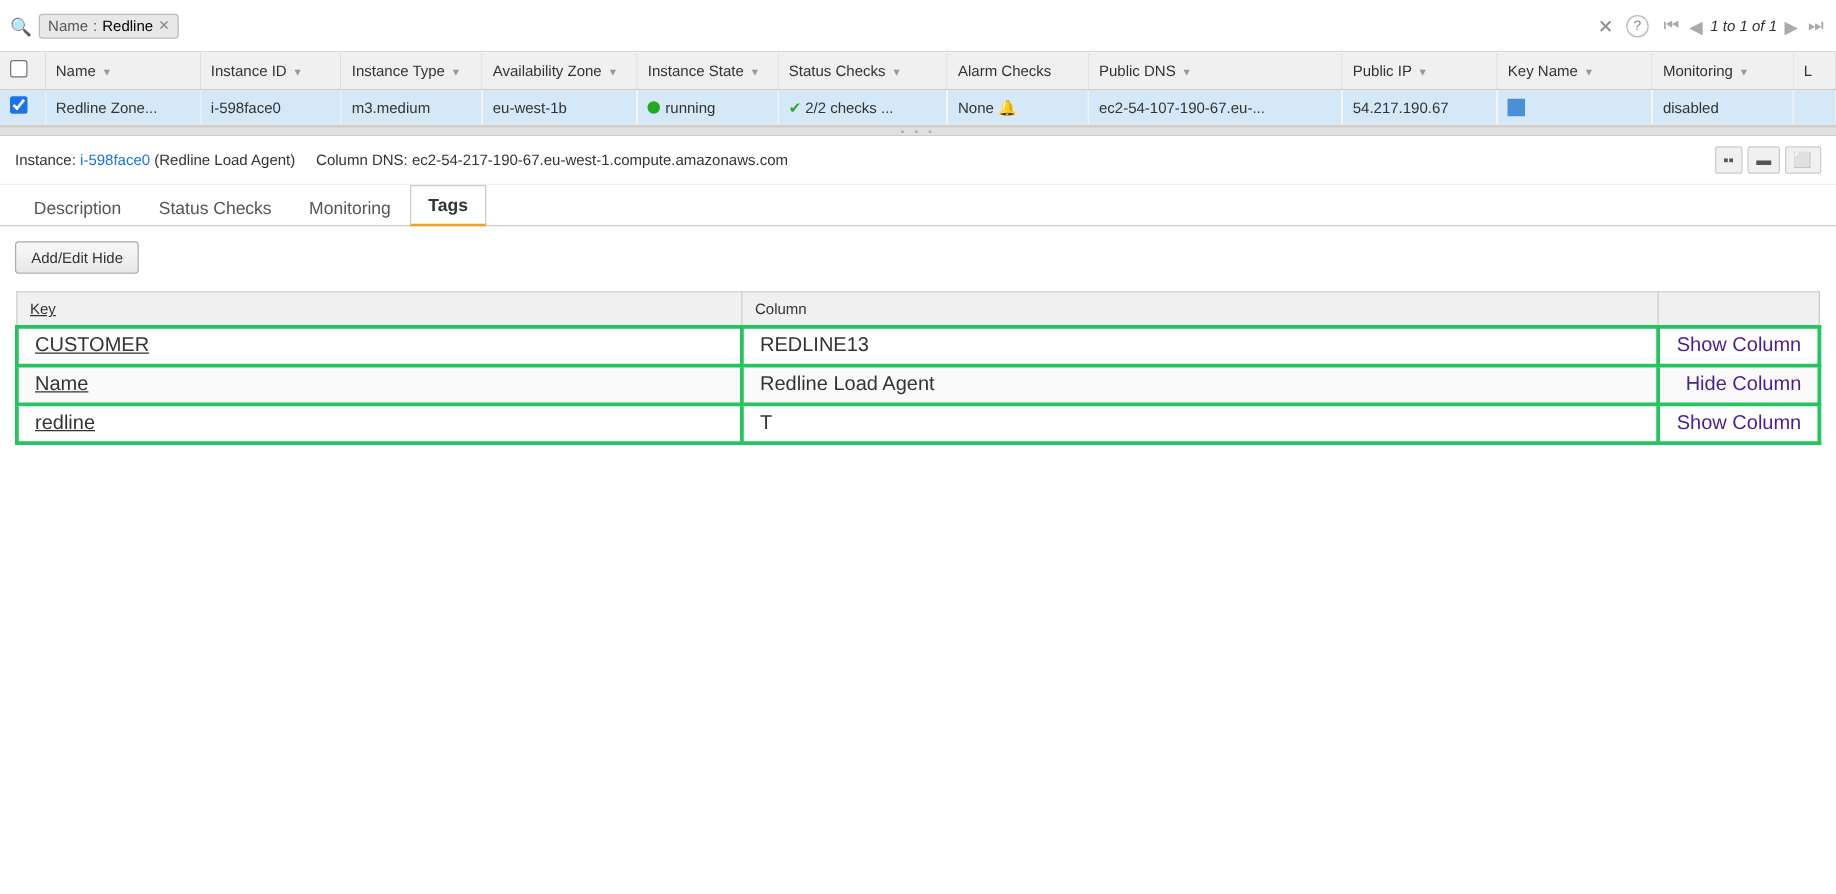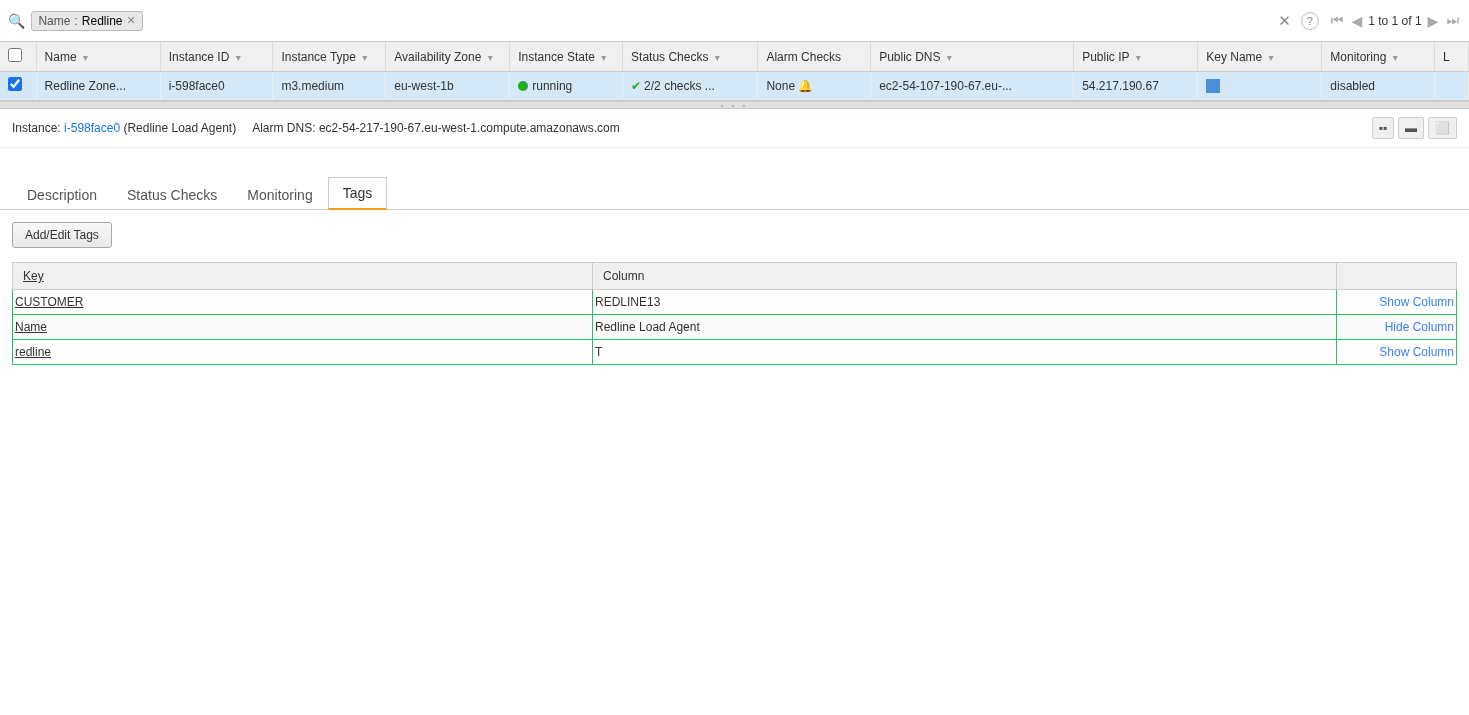--- a/index.html
+++ b/index.html
@@ -27,21 +27,21 @@
       font-size: 12px; color: #888; flex: 1; min-width: 80px;
     }
     .filter-bar-right {
       display: flex; align-items: center; gap: 10px; margin-left: auto;
     }
     .filter-clear { color: #888; cursor: pointer; font-size: 15px; }
     .filter-help { color: #888; cursor: pointer; font-size: 14px; border: 1px solid #bbb; border-radius: 50%; width: 18px; height: 18px; display: flex; align-items: center; justify-content: center; font-size: 11px; }
     .nav-btns { display: flex; align-items: center; gap: 4px; }
     .nav-btn { background: none; border: none; color: #aaa; font-size: 14px; cursor: pointer; padding: 0 2px; }
     .nav-btn:not([disabled]) { color: #555; }
-    .pagination-text { font-size: 12px; color: #333; white-space: nowrap; }
+    .pagination-text { font-size: 12px; color: #333; white-space: nowrap; font-style: italic; }
 
     
     .table-area {
       flex: 0 0 auto; background: #fff; overflow: hidden;
       border-bottom: 1px solid #ccc;
     }
     .instances-table {
       width: 100%; border-collapse: collapse; table-layout: fixed;
     }
     .instances-table th {
@@ -105,43 +105,42 @@
       display: flex; align-items: flex-end; border-bottom: 1px solid #ccc;
       padding: 0 12px; background: #fff; flex-shrink: 0;
     }
     .tab {
       padding: 7px 14px; font-size: 14px; cursor: pointer; color: #555;
       border: 1px solid transparent; border-bottom: none; margin-bottom: -1px;
       background: transparent;
     }
     .tab.active {
       background: #fff; border-color: #ccc; border-bottom-color: #fff;
-      color: #333; font-weight: 400;
+      color: #333; font-weight: 700;
       border-bottom: 2px solid #f0a020;
-      margin-top: 29px;
     }
 
     
     .tags-content { flex: 1; overflow-y: auto; padding: 12px; }
     .add-edit-btn {
       border: 1px solid #aaa; background: linear-gradient(to bottom, #f8f8f8, #e8e8e8);
       padding: 5px 12px; font-size: 12px; cursor: pointer; border-radius: 3px;
       margin-bottom: 14px; color: #333;
     }
 
     .tags-table { width: 100%; border-collapse: collapse; }
     .tags-table th {
       background: #f0f0f0; border: 1px solid #ccc; padding: 6px 10px;
       text-align: left; font-weight: 500; font-size: 12px;
     }
     .tags-table td {
-      border: 1px solid #22c55e; padding: 5px 2px; font-size: 12px;
+      border: 3px solid #22c55e; padding: 5px 13px; font-size: 16px;
     }
     .tags-table tr:nth-child(even) td { background: #fafafa; }
-    .tags-table .action-col { text-align: right; color: #3b82f6; cursor: pointer; white-space: nowrap; }
+    .tags-table .action-col { text-align: right; color: #4c1d95; cursor: pointer; white-space: nowrap; }
     .key-col { width: 580px; text-decoration: underline; }
     .val-col { width: auto; }
     .act-col { width: 120px; }
   </style>
 </head>
 <body>
 
 <div class="filter-bar">
   <span class="search-icon-wrap">🔍</span>
   <div class="filter-tag">
@@ -223,39 +222,39 @@
   <span class="resize-dots">• • •</span>
 </div>
 
 <div class="bottom-panel">
   <div class="instance-info-bar">
     <div>
       <span>Instance:</span>
       <span class="instance-id-highlight">i-598face0</span>
       <span>(Redline Load Agent)</span>
       &nbsp;&nbsp;&nbsp;
-      <span>Alarm DNS:</span>
+      <span>Column DNS:</span>
       <span>ec2-54-217-190-67.eu-west-1.compute.amazonaws.com</span>
     </div>
     <div class="panel-view-icons">
       <button class="view-icon-btn">▪▪</button>
       <button class="view-icon-btn">▬</button>
       <button class="view-icon-btn">⬜</button>
     </div>
   </div>
 
   <div class="tabs-bar">
     <div class="tab">Description</div>
     <div class="tab">Status Checks</div>
     <div class="tab">Monitoring</div>
     <div class="tab active">Tags</div>
   </div>
 
   <div class="tags-content">
-    <button class="add-edit-btn">Add/Edit Tags</button>
+    <button class="add-edit-btn">Add/Edit Hide</button>
     <table class="tags-table">
       <thead>
         <tr>
           <th class="key-col">Key</th>
           <th class="val-col">Column</th>
           <th class="act-col"></th>
         </tr>
       </thead>
       <tbody id="tags-tbody">
       <tr>

